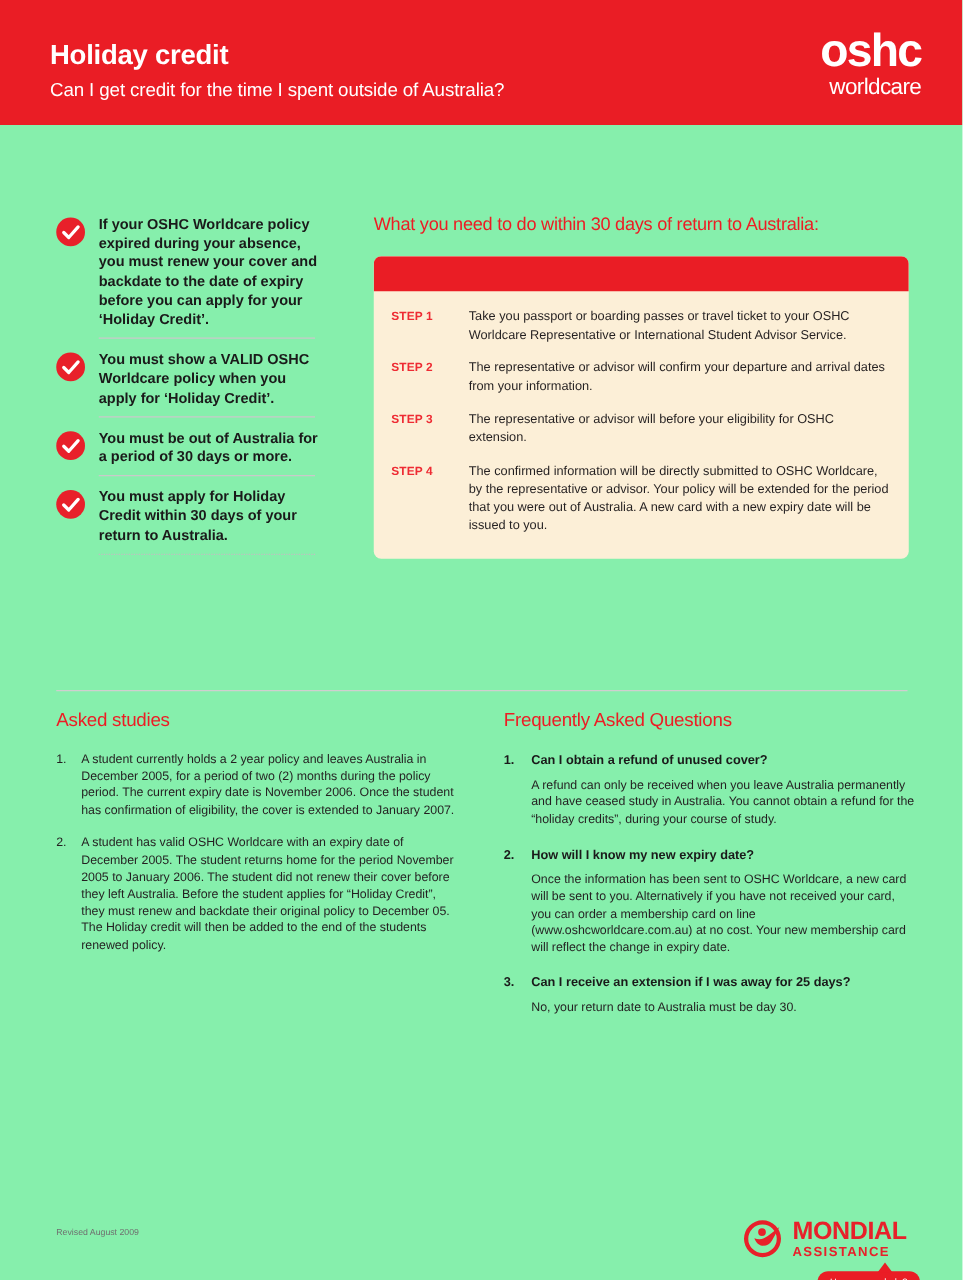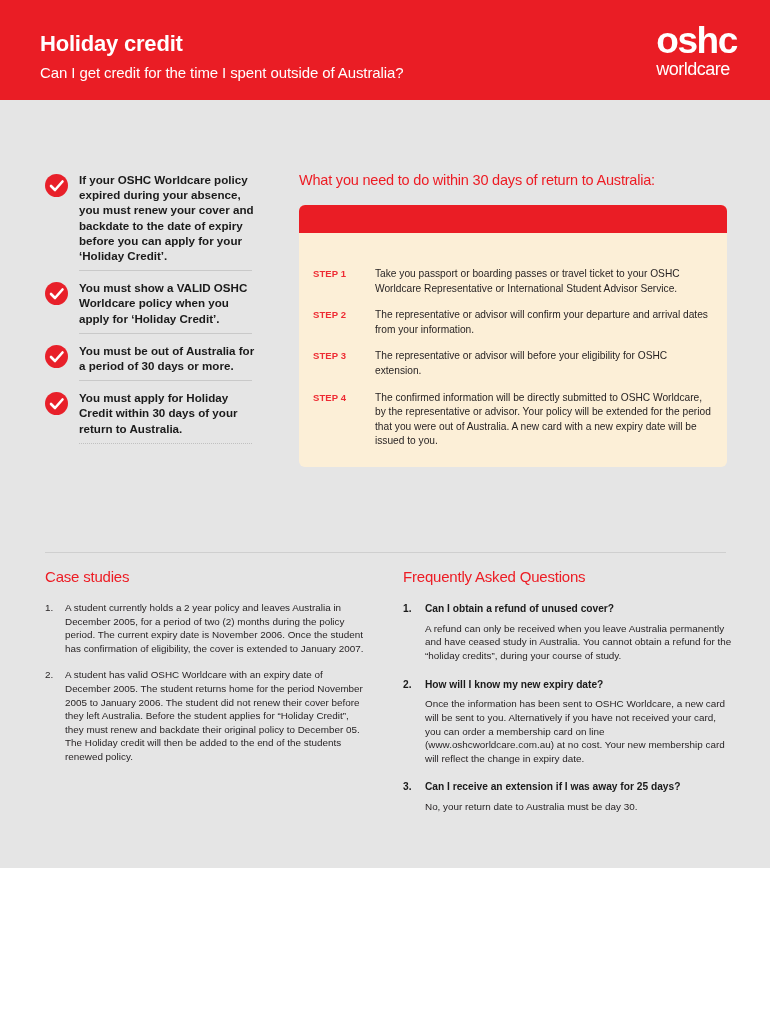--- a/index.html
+++ b/index.html
@@ -9,22 +9,22 @@
     width: 770px;
     height: 1024px;
     background: #ffffff;
     font-family: "Liberation Sans", sans-serif;
     -webkit-font-smoothing: antialiased;
   }
 
   .page {
     position: relative;
     width: 770px;
-    height: 868px;
-    background: #e5e5e5;
+    height: 1024px;
+    background: #86efac;
     overflow: hidden;
   }
 
   
   .header {
     position: absolute;
     left: 0; top: 0;
     width: 770px;
     height: 100px;
     background: #ea1d25;
@@ -41,20 +41,21 @@
     position: absolute;
     left: 40px; top: 64px;
     font-size: 15px;
     font-weight: normal;
     color: #ffffff;
     letter-spacing: -0.1px;
   }
   .logo-oshc {
     position: absolute;
     right: 33px; top: 22px;
+    text-align: right;
     color: #ffffff;
     line-height: 1;
   }
   .logo-oshc .lg-main {
     display: block;
     font-size: 37px;
     font-weight: bold;
     letter-spacing: -1.4px;
   }
   .logo-oshc .lg-sub {
@@ -121,21 +122,20 @@
     background: #fcefd7;
     border-radius: 6px;
     overflow: hidden;
   }
   .steps-box-header {
     height: 28px;
     background: #ea1d25;
   }
   .steps-body {
     padding: 14px 16px 18px 14px;
-    margin-top: 20px;
   }
   .step-row {
     display: flex;
     margin-bottom: 12px;
   }
   .step-row:last-child { margin-bottom: 0; }
   .step-label {
     flex: 0 0 62px;
     font-size: 9.5px;
     font-weight: bold;
@@ -368,21 +368,21 @@
         <div class="step-label">STEP 4</div>
         <div class="step-text">The confirmed information will be directly submitted to OSHC Worldcare, by the representative or advisor. Your policy will be extended for the period that you were out of Australia. A new card with a new expiry date will be issued to you.</div>
       </div>
 
     </div>
   </div>
 
   <div class="mid-divider"></div>
 
   <div class="case-studies">
-    <div class="sec-heading">Case studies</div>
+    <div class="sec-heading">Asked studies</div>
 
     <div class="case-item">
       <div class="case-num">1.</div>
       <div class="case-text">A student currently holds a 2 year policy and leaves Australia in December 2005, for a period of two (2) months during the policy period. The current expiry date is November 2006. Once the student has confirmation of eligibility, the cover is extended to January 2007.</div>
     </div>
 
     <div class="case-item">
       <div class="case-num">2.</div>
       <div class="case-text">A student has valid OSHC Worldcare with an expiry date of December 2005. The student returns home for the period November 2005 to January 2006. The student did not renew their cover before they left Australia. Before the student applies for “Holiday Credit”, they must renew and backdate their original policy to December 05. The Holiday credit will then be added to the end of the students renewed policy.</div>
     </div>

